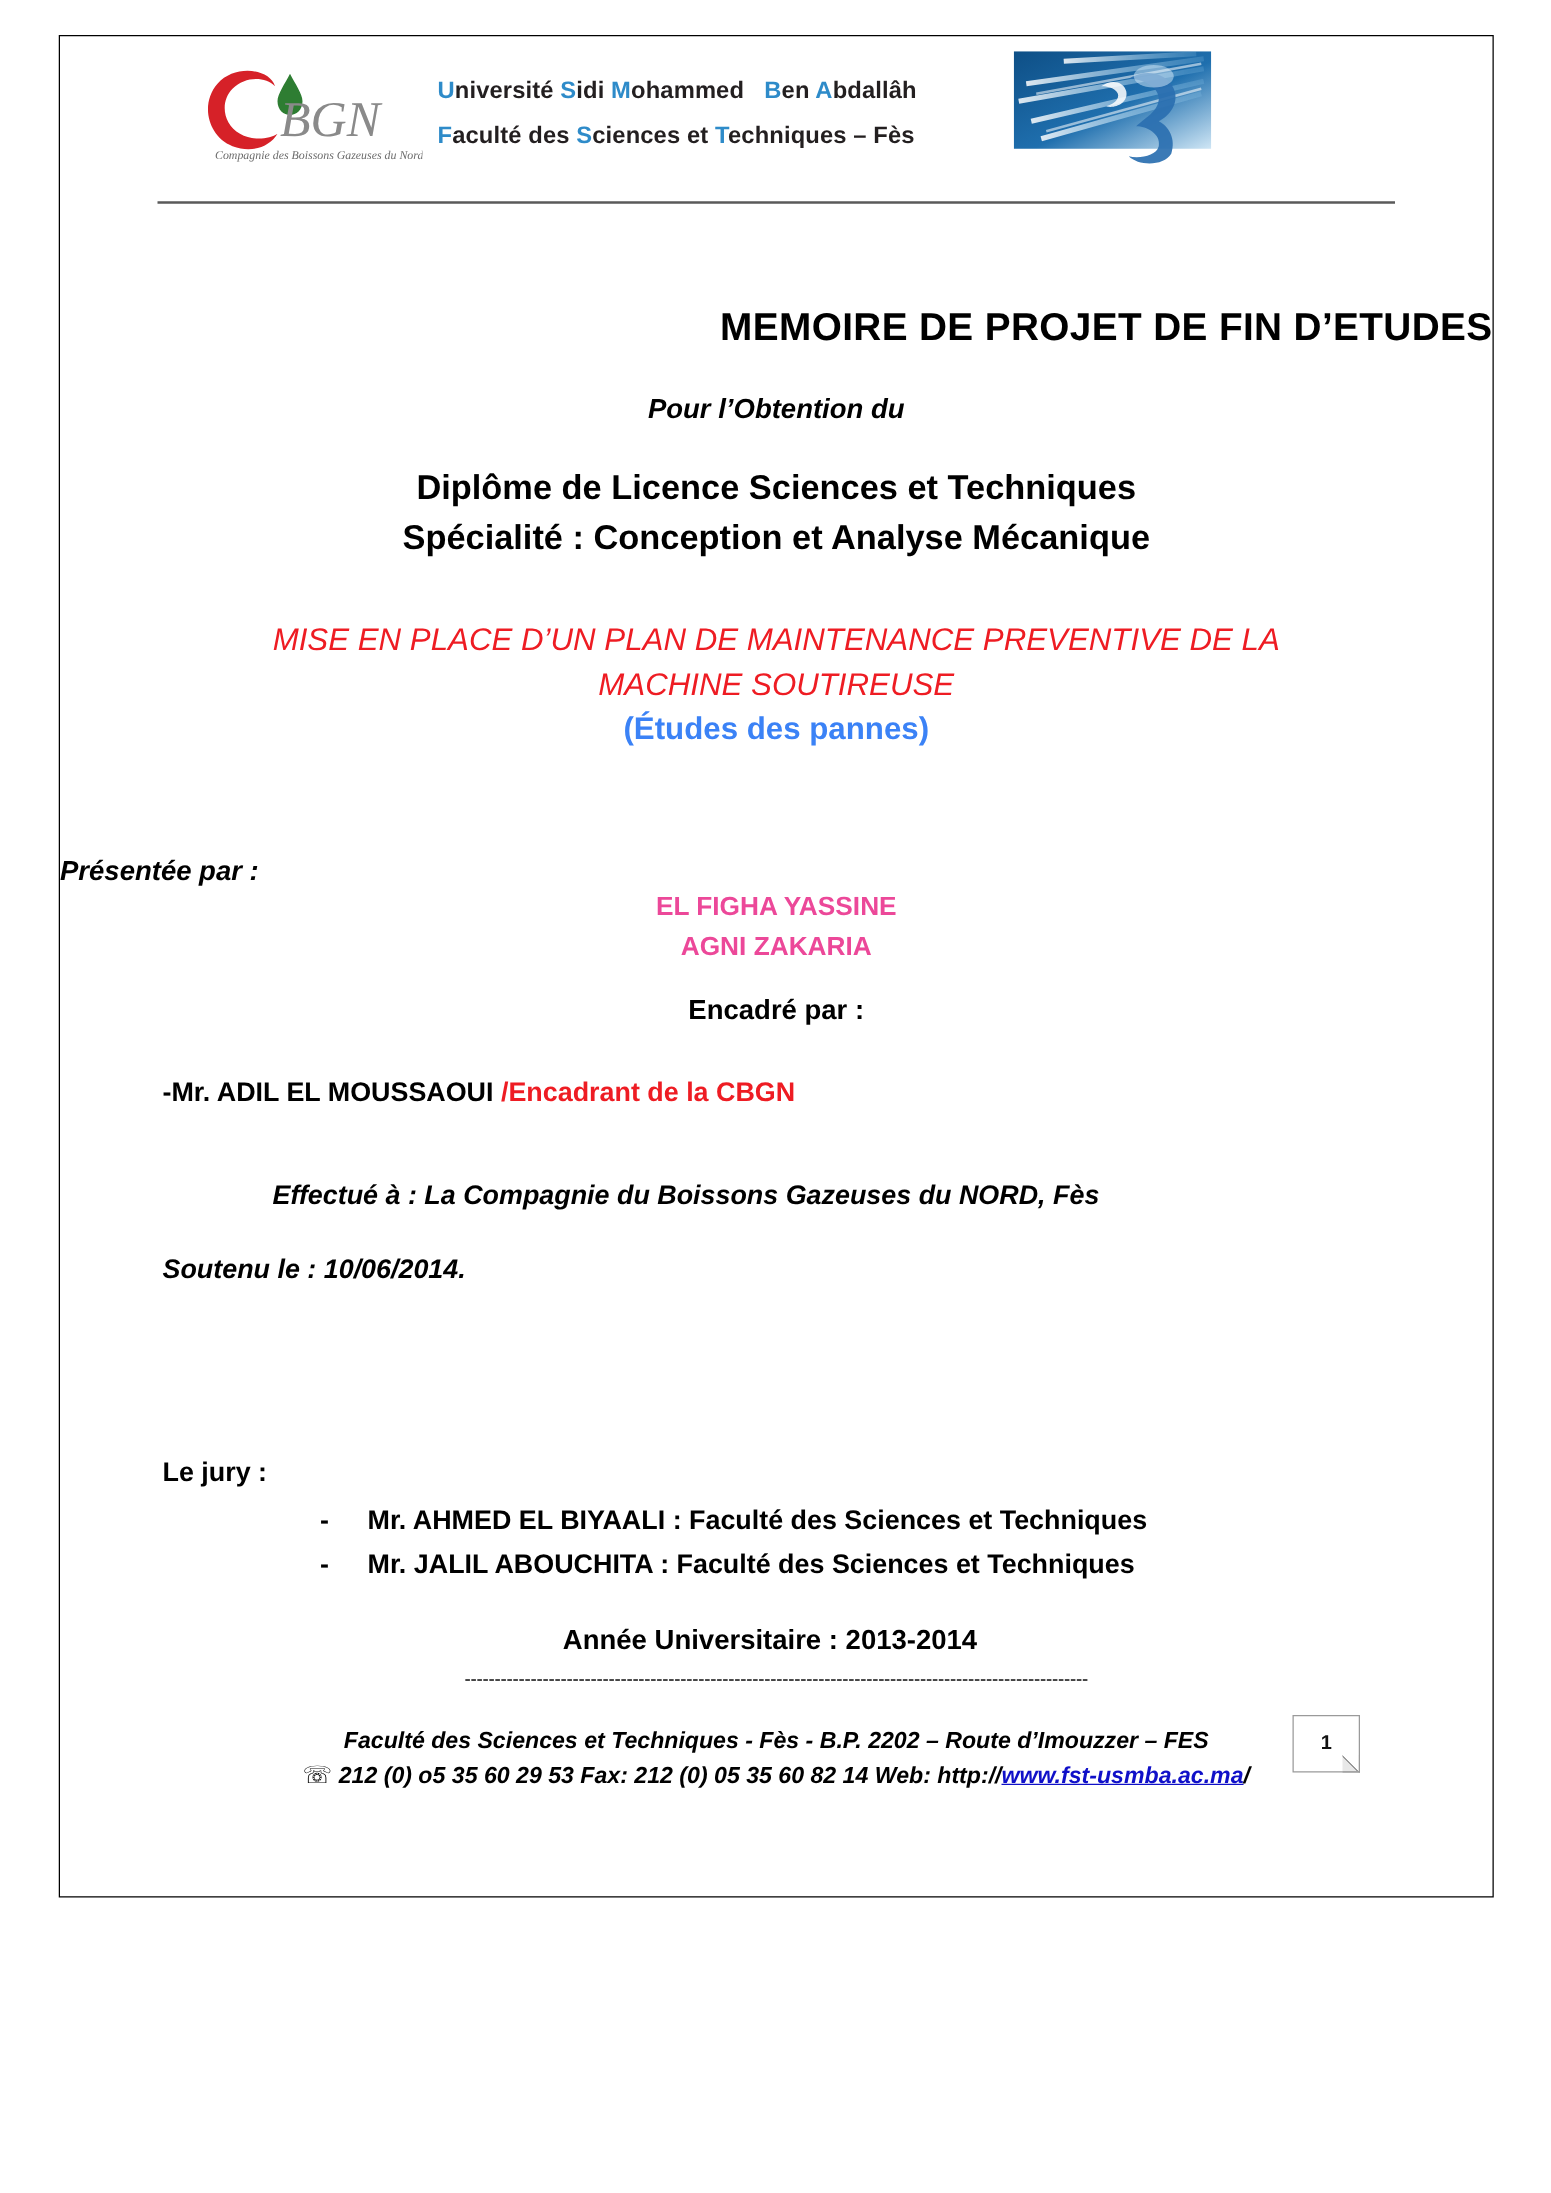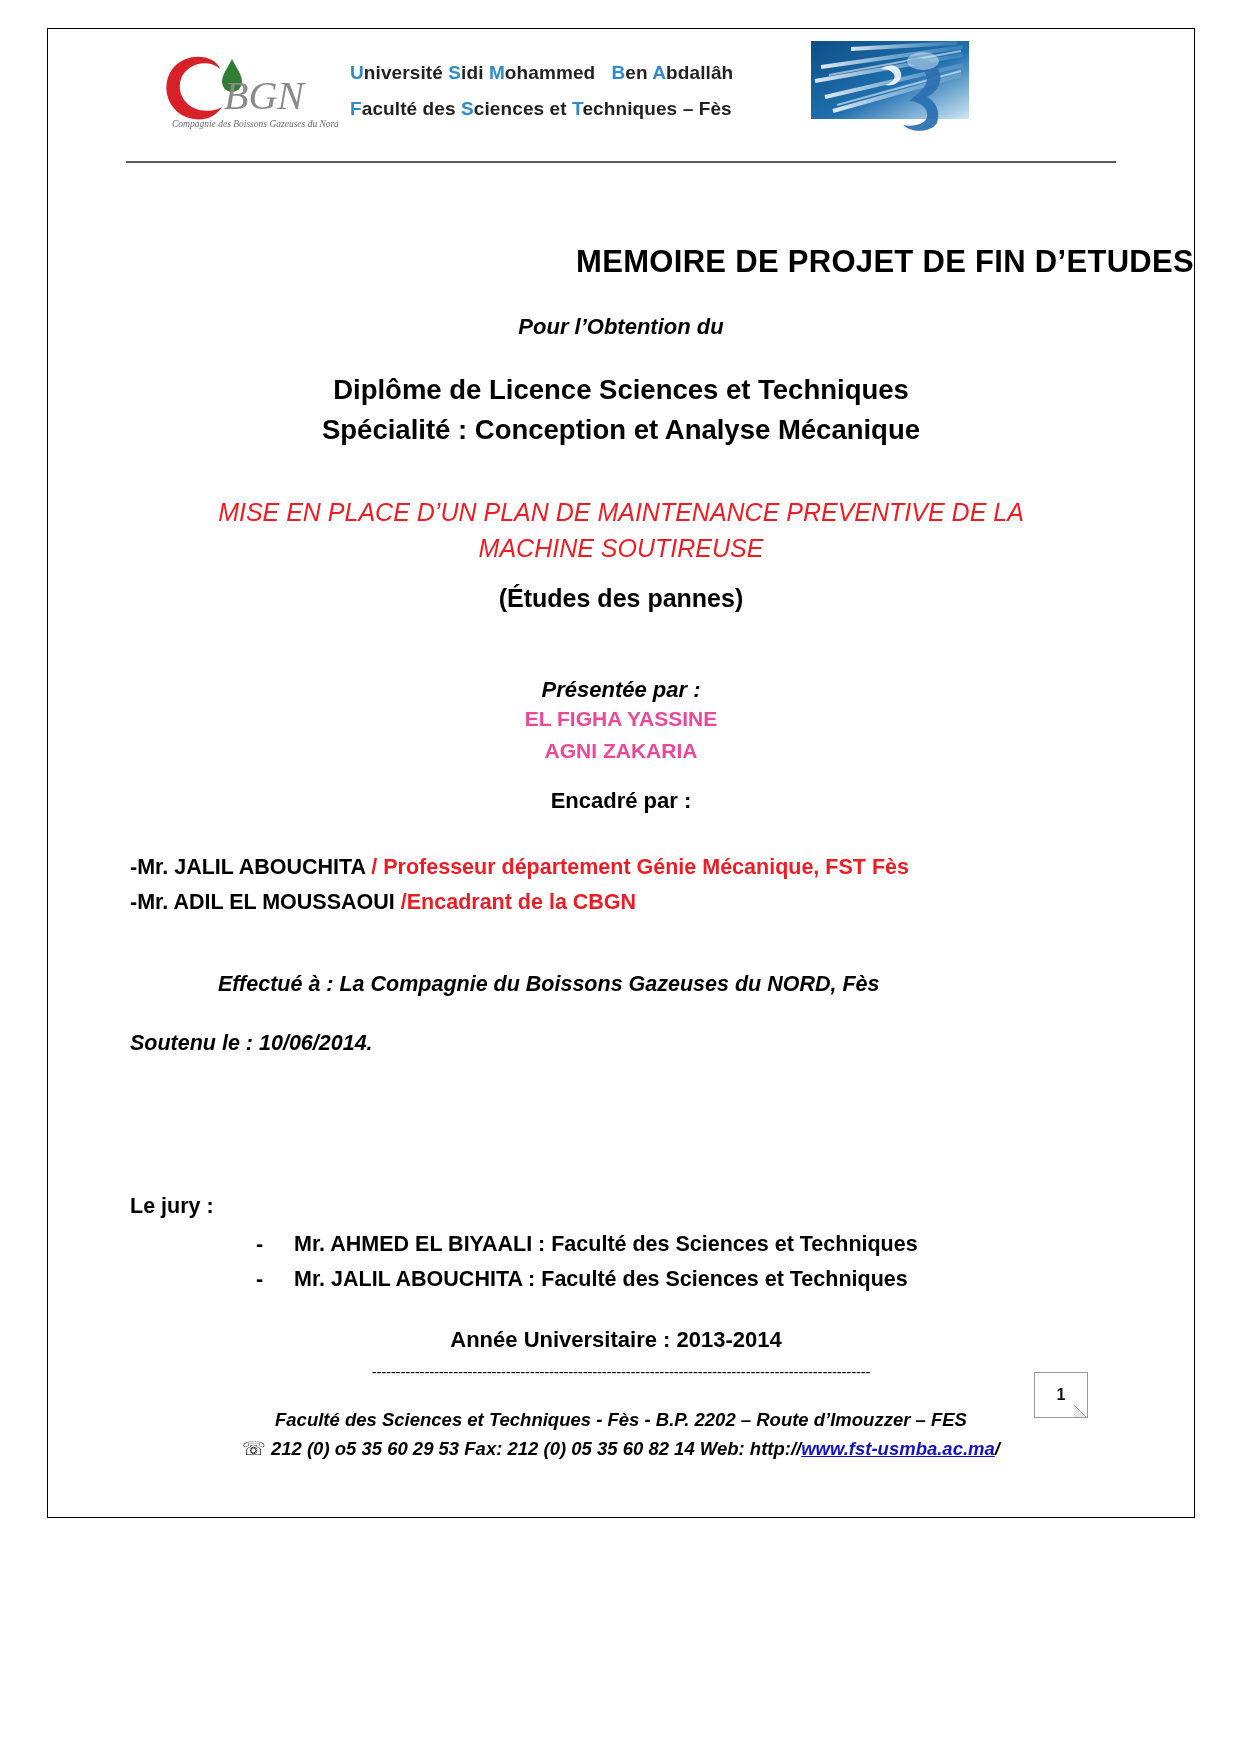--- a/index.html
+++ b/index.html
@@ -97,29 +97,28 @@
     color: #ee1c23;
     line-height: 1.45;
     margin-top: 44px;
     padding: 0 100px;
   }
   .t-red-paren {
     text-align: center;
     font-size: 25px;
     font-weight: bold;
     font-style: normal;
-    color: #000000;
-    margin-top: 18px;
+    color: #3b82f6;
+    margin-top: 3px;
   }
   .t-presented {
-    text-align: center;
     font-size: 22px;
     font-weight: bold;
     font-style: italic;
-    margin-top: 64px;
+    margin-top: 86px;
   }
   .t-name {
     text-align: center;
     font-size: 21px;
     font-weight: bold;
     color: #ec4899;
     line-height: 1.5;
   }
   .t-encadre {
     text-align: center;
@@ -315,23 +314,20 @@
     <div class="t-red-paren">(Études des pannes)</div>
 
     <div class="t-presented">Présentée par :</div>
     <div class="t-name">EL FIGHA YASSINE</div>
     <div class="t-name">AGNI ZAKARIA</div>
 
     <div class="t-encadre">Encadré par :</div>
 
     <div class="sup-list">
       <div class="sup-line">
-        <span>-Mr. JALIL ABOUCHITA </span><span class="sup-red"> / Professeur département Génie Mécanique, FST Fès</span>
-      </div>
-      <div class="sup-line">
         <span>-Mr. ADIL EL MOUSSAOUI </span><span class="sup-red">/Encadrant de la CBGN</span>
       </div>
     </div>
 
     <div class="t-effectue">Effectué à : La Compagnie du Boissons Gazeuses du NORD, Fès</div>
     <div class="t-soutenu">Soutenu le : 10/06/2014.</div>
 
     <div class="t-jury">Le jury :</div>
     <div class="jury-items">
       <div class="jury-row">

